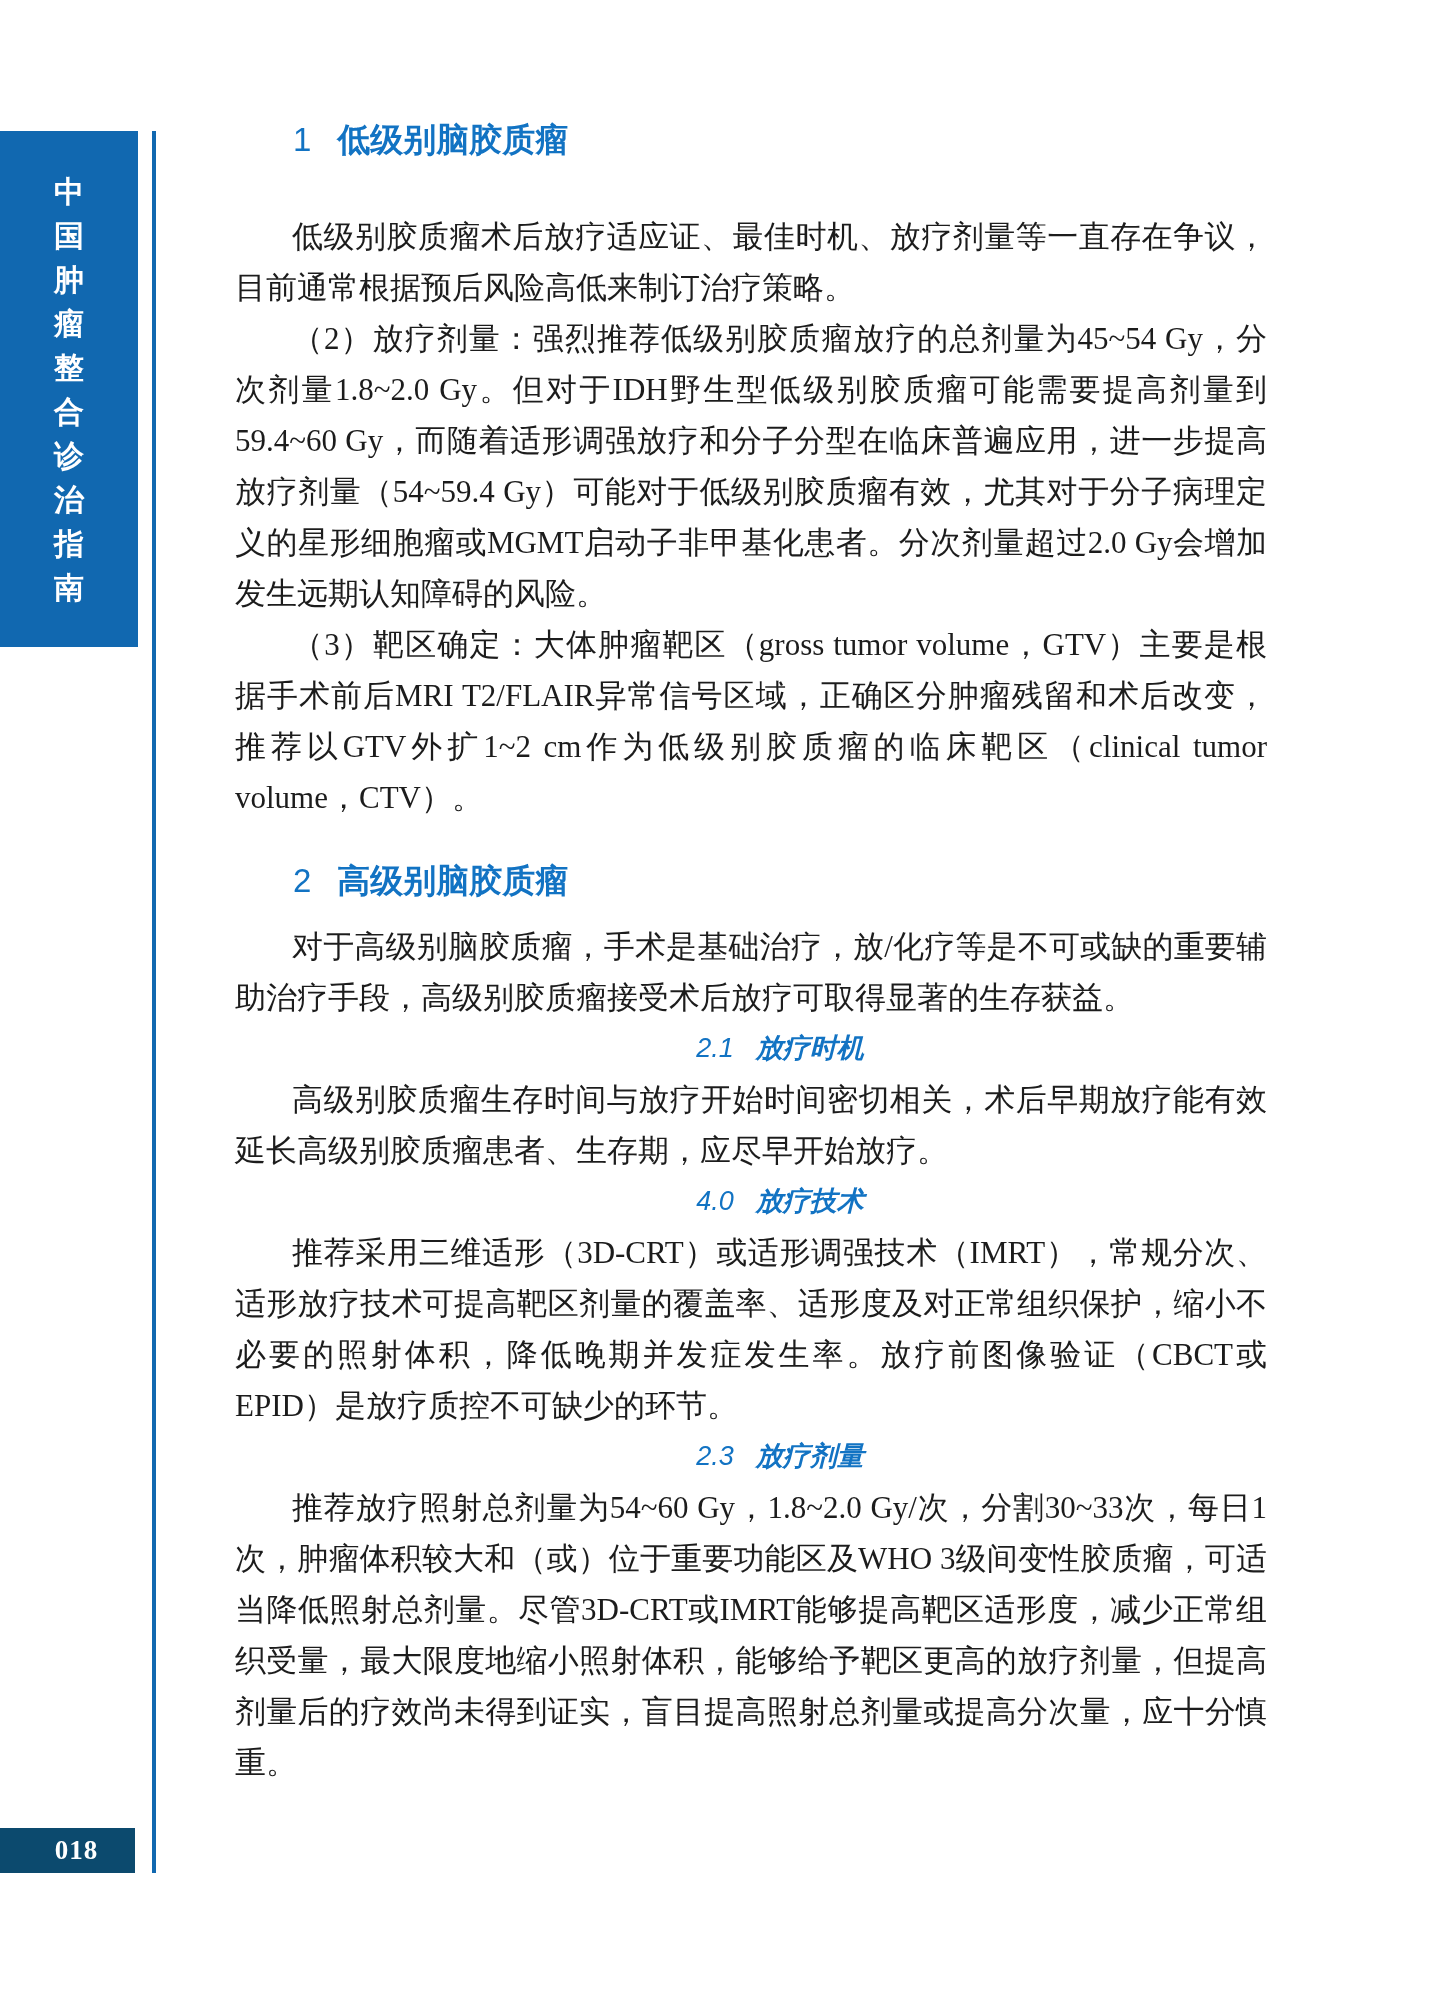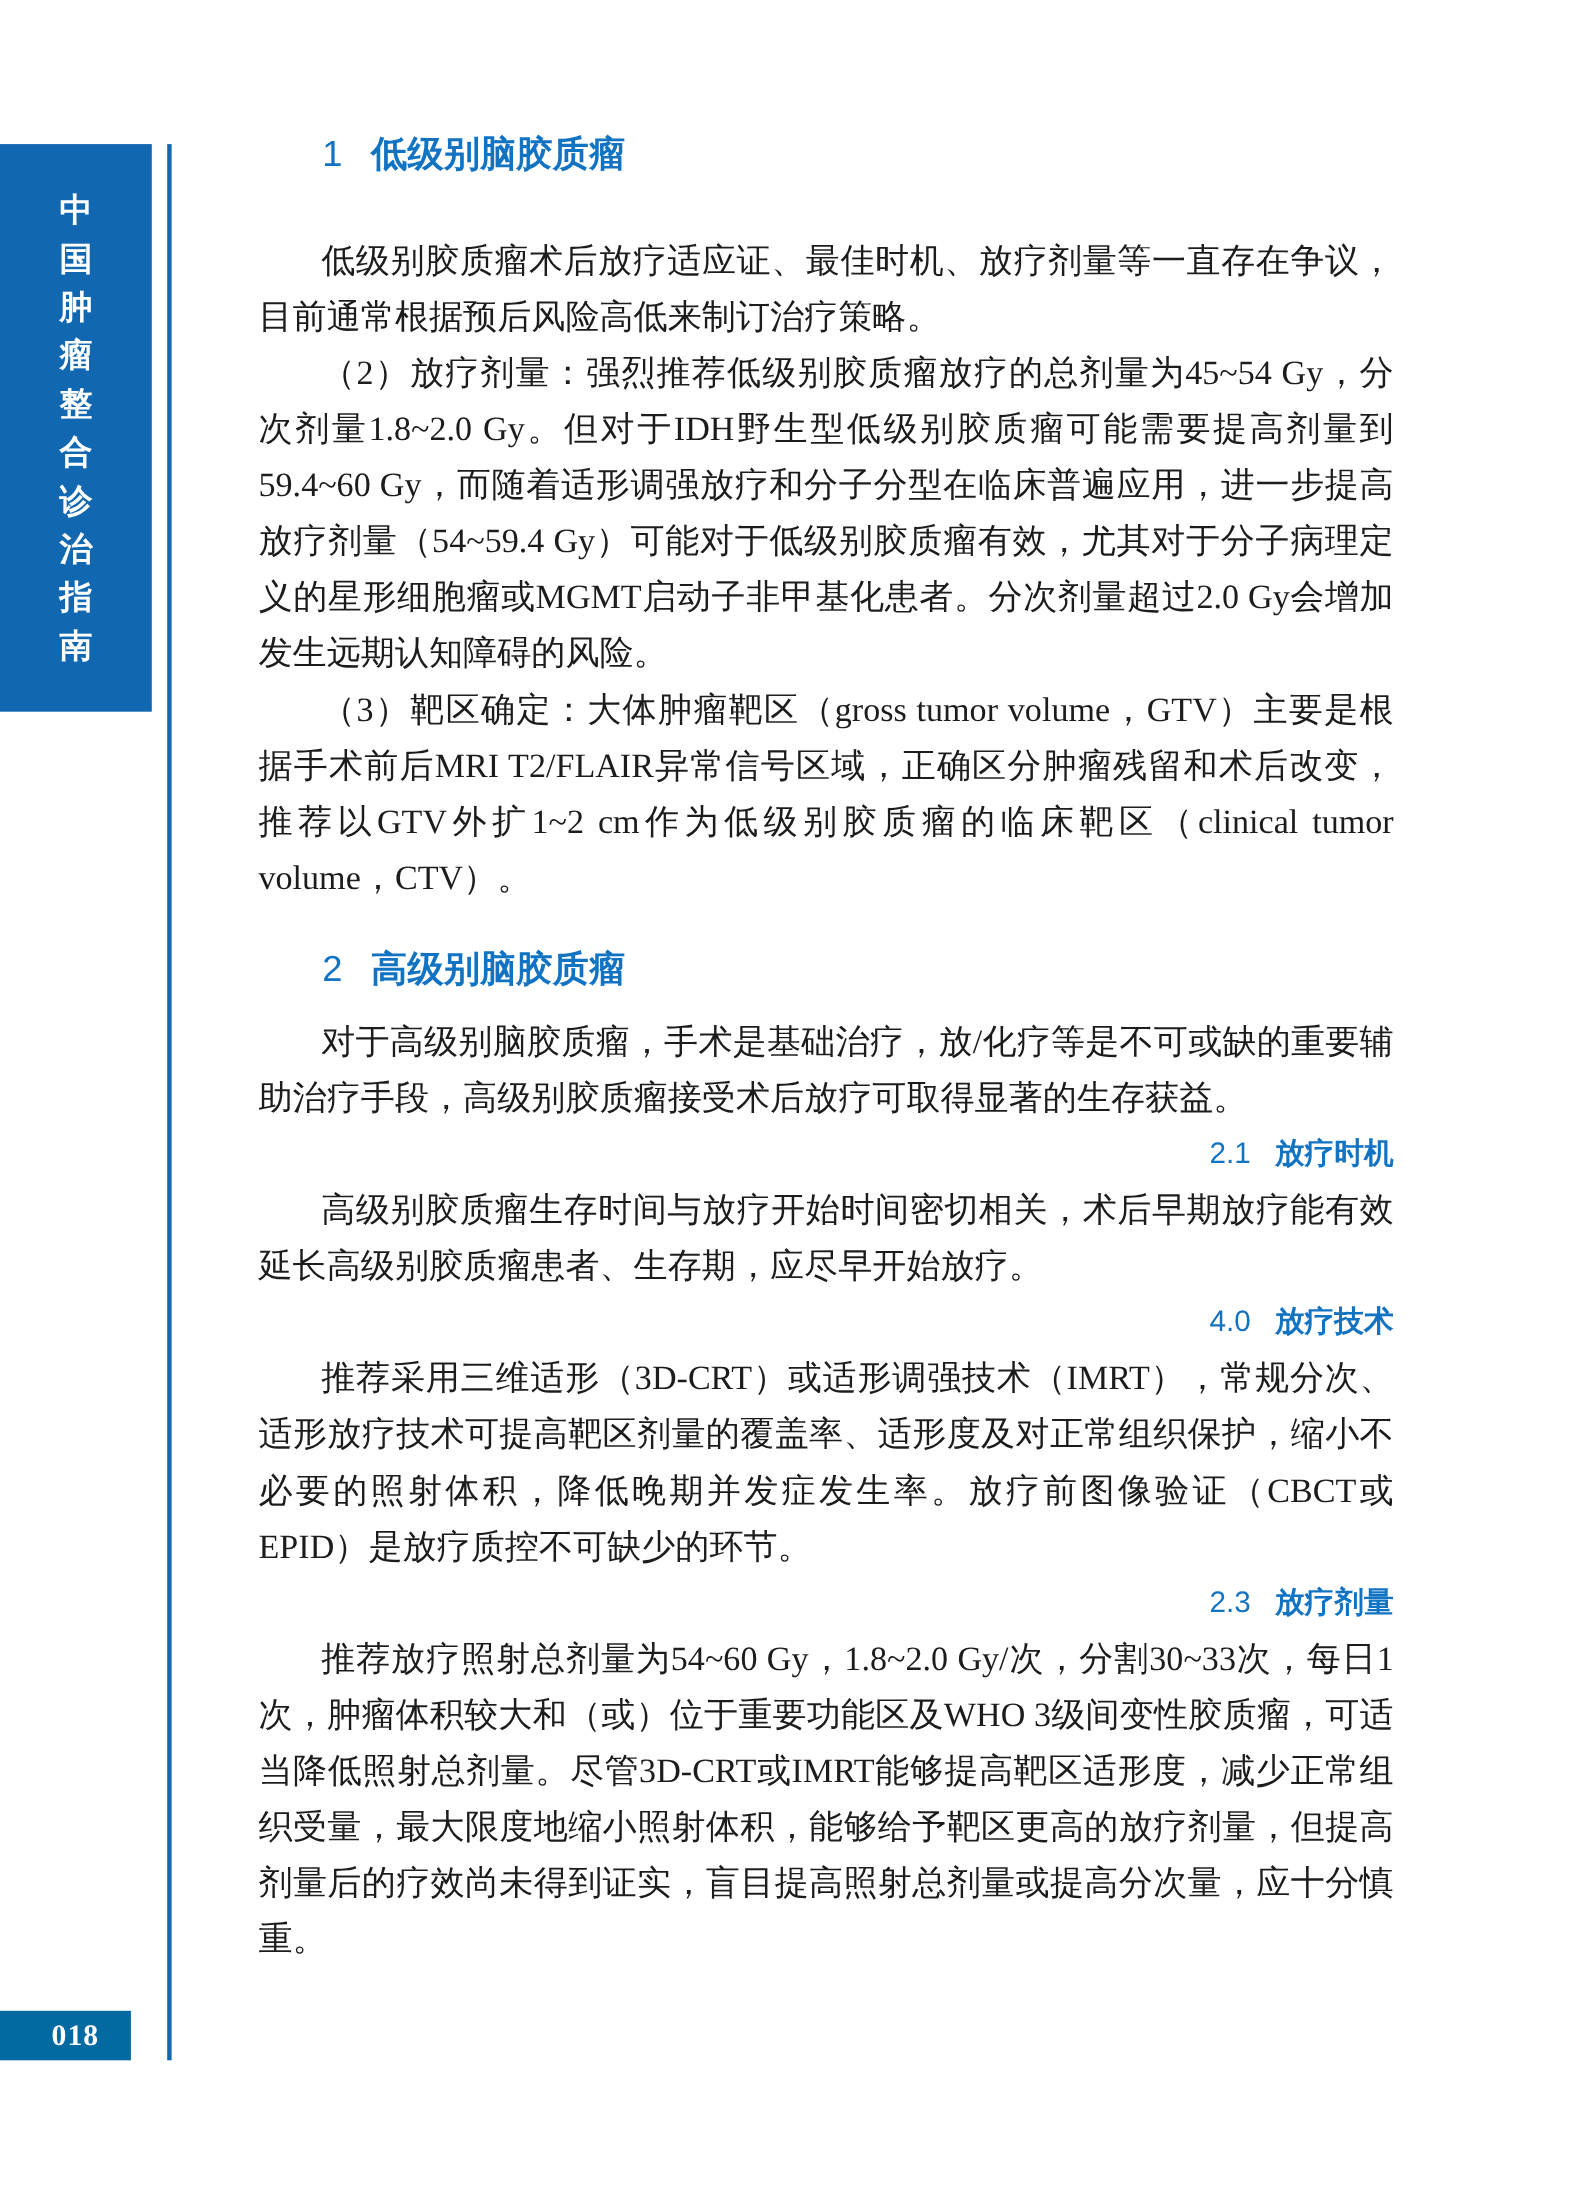--- a/index.html
+++ b/index.html
@@ -18,22 +18,22 @@
     color:#ffffff;font-family:"Liberation Sans","DejaVu Sans",sans-serif;
     font-weight:bold;font-size:30px;line-height:1;display:block;
   }
   
   .vrule{
     position:absolute;left:152px;top:131px;width:4px;height:1742px;
     background:#1168b0;
   }
   
   .pagebox{
-    position:absolute;left:0;top:1828px;width:119px;height:45px;
-    background:#0369a1;color:#ffffff;box-sizing:border-box;
+    position:absolute;left:0;top:1828px;width:135px;height:45px;
+    background:#0c4a6e;color:#ffffff;box-sizing:border-box;
     font-family:"Liberation Serif","DejaVu Serif",serif;font-weight:bold;
     font-size:27px;display:flex;align-items:center;justify-content:center;
     padding-left:18px;letter-spacing:1px;
   }
   
   .content{
     position:absolute;left:235px;top:0;width:1032px;
     color:#1c1c1c;font-size:31px;line-height:51px;text-align:justify;
   }
   .content p{margin:0;text-indent:57px;}
@@ -41,21 +41,21 @@
     margin:0;font-family:"Liberation Sans","DejaVu Sans",sans-serif;
     font-size:33px;line-height:40px;color:#1273c3;font-weight:600;
     padding-left:58px;text-indent:0;text-align:left;
   }
   .h-main .num{font-weight:500;margin-right:26px;}
   .h-main.first{margin-top:120px;margin-bottom:51px;}
   .h-main.second{margin-top:38px;margin-bottom:20px;}
   .h-sub{
     margin:0;font-family:"Liberation Sans","DejaVu Sans",sans-serif;
     font-size:27px;line-height:51px;color:#1273c3;font-weight:600;
-    padding-left:58px;text-indent:0;text-align:right;
+    padding-left:58px;text-indent:0;text-align:center;font-style:italic;
   }
   .h-sub .num{font-weight:500;margin-right:22px;}
 </style>
 </head>
 <body>
 
 <div class="sidebar">
   <span class="vchar">中</span>
   <span class="vchar">国</span>
   <span class="vchar">肿</span>

